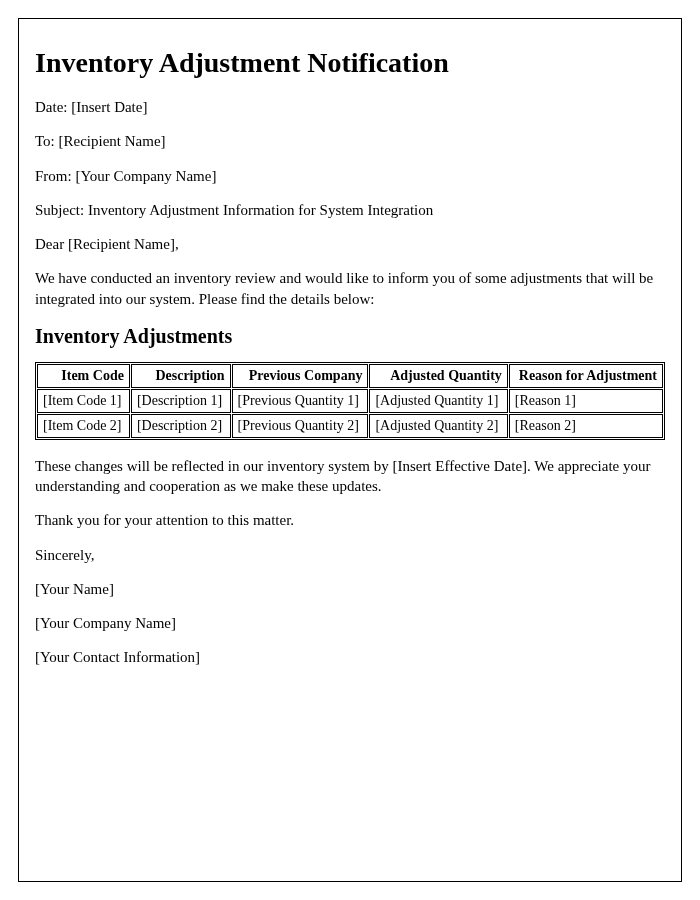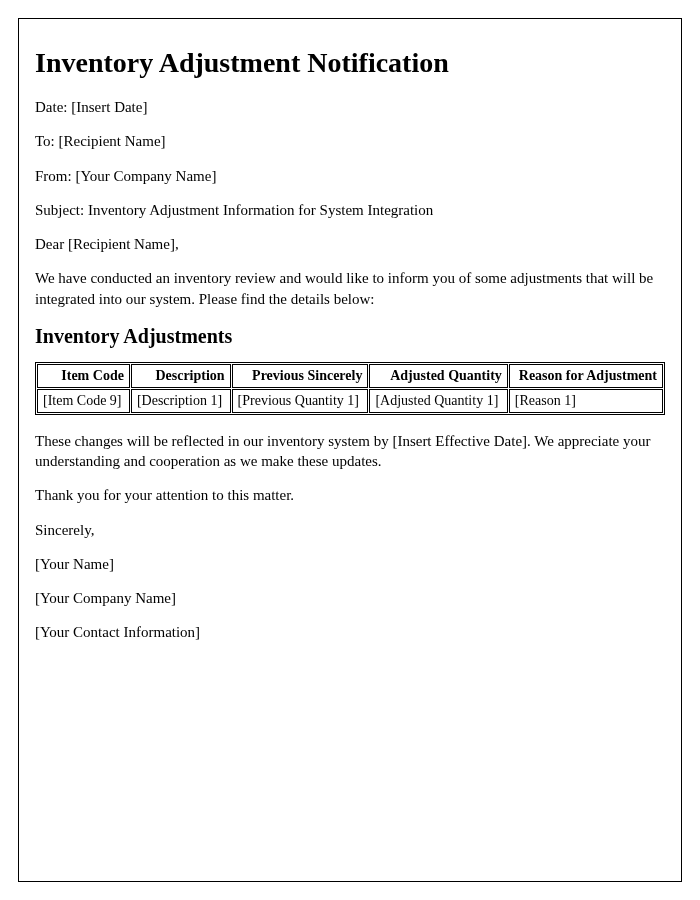--- a/index.html
+++ b/index.html
@@ -73,32 +73,39 @@
 
   <p>We have conducted an inventory review and would like to inform you of some adjustments that will be integrated into our system. Please find the details below:</p>
 
   <h2>Inventory Adjustments</h2>
 
   <table>
     <thead>
       <tr>
         <th>Item Code</th>
         <th>Description</th>
-        <th>Previous Sincerely</th>
+        <th>Previous Company</th>
         <th>Adjusted Quantity</th>
         <th>Reason for Adjustment</th>
       </tr>
     </thead>
     <tbody>
       <tr>
-        <td>[Item Code 9]</td>
+        <td>[Item Code 1]</td>
         <td>[Description 1]</td>
         <td>[Previous Quantity 1]</td>
         <td>[Adjusted Quantity 1]</td>
         <td>[Reason 1]</td>
+      </tr>
+      <tr>
+        <td>[Item Code 2]</td>
+        <td>[Description 2]</td>
+        <td>[Previous Quantity 2]</td>
+        <td>[Adjusted Quantity 2]</td>
+        <td>[Reason 2]</td>
       </tr>
     </tbody>
   </table>
 
   <p>These changes will be reflected in our inventory system by [Insert Effective Date]. We appreciate your understanding and cooperation as we make these updates.</p>
 
 
   <p>Thank you for your attention to this matter.</p>
 
   <p>Sincerely,</p>

